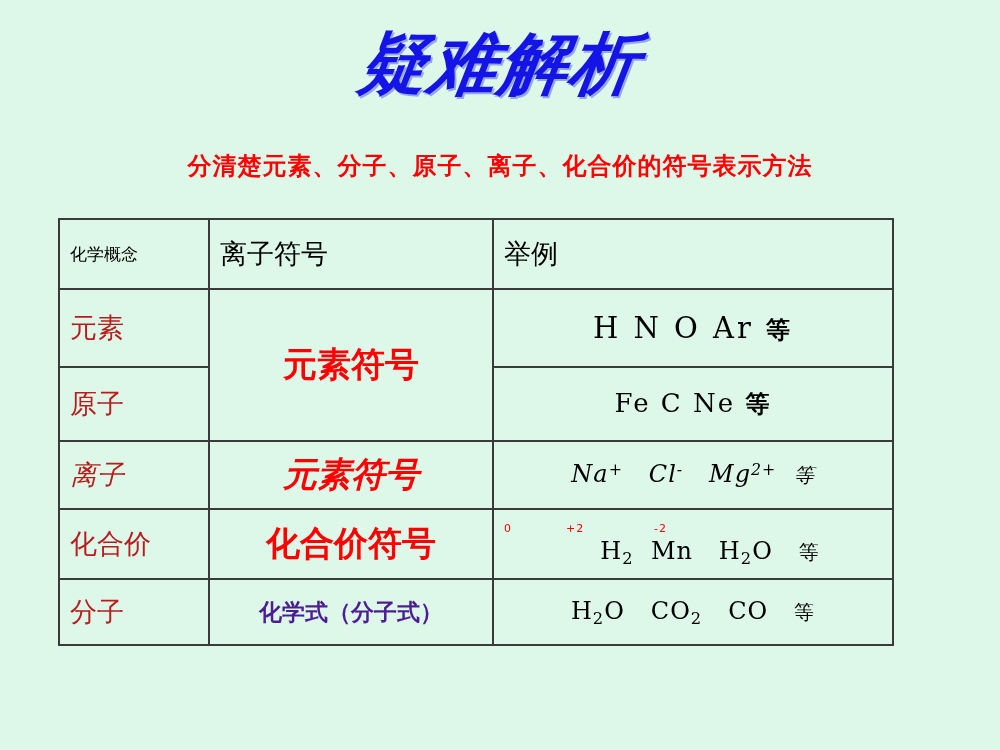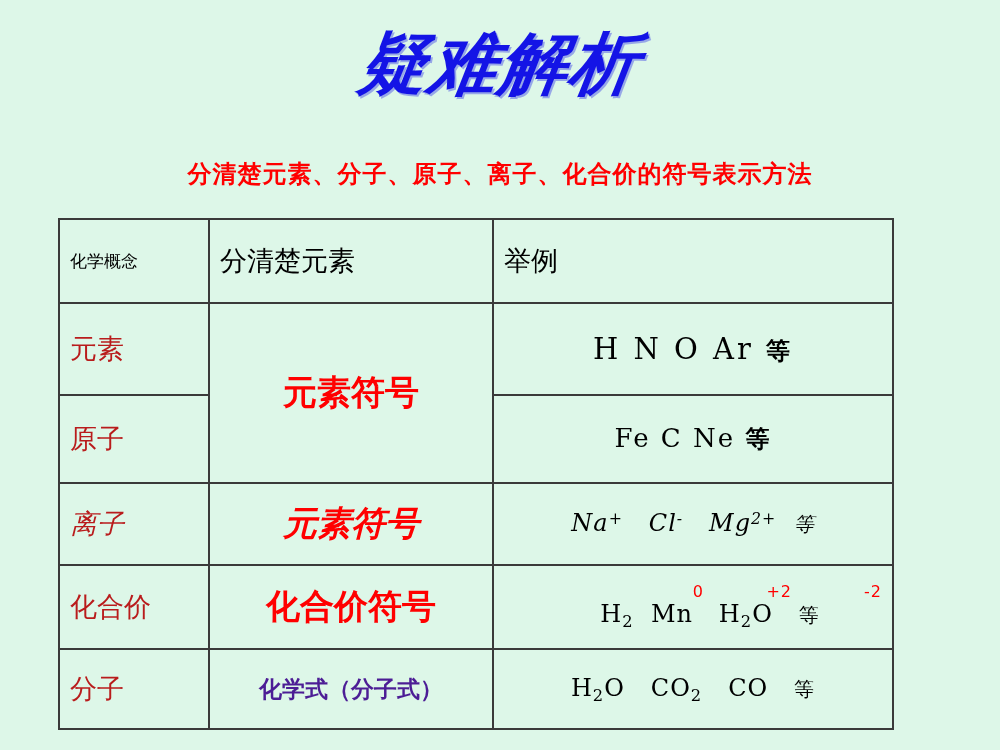--- a/index.html
+++ b/index.html
@@ -31,40 +31,40 @@
     font-weight: bold;
     font-style: italic;
     letter-spacing: 2px;
     line-height: 1.05;
     text-shadow: 2px 2px 0 rgba(20,20,230,0.35);
     transform: skewX(-8deg);
   }
   .subtitle {
     position: absolute;
     left: 0;
-    top: 158px;
+    top: 150px;
     width: 1000px;
     text-align: center;
     color: #ff0000;
     font-family: Liberation Mono, monospace;
     font-size: 24px;
     font-weight: bold;
     letter-spacing: 1px;
   }
   table.chem {
     position: absolute;
     left: 58px;
     top: 218px;
     width: 834px;
     border-collapse: collapse;
     table-layout: fixed;
   }
   table.chem td {
     border: 2px solid #3a3a3a;
-    padding: 10px 10px;
+    padding: 3px 10px;
     vertical-align: middle;
   }
   .col-a { width: 150px; }
   .col-b { width: 284px; }
   .col-c { width: 400px; }
 
   .hdr-small {
     font-size: 17px;
     color: #000;
     font-family: "DejaVu Sans", sans-serif;
@@ -100,24 +100,24 @@
     margin-left: 34px;
   }
   .ex-lg { font-size: 29px; letter-spacing: 3px; }
   .ex-md { font-size: 26px; letter-spacing: 2px; }
   .ex-sm { font-size: 24px; letter-spacing: 1px; }
   .deng { font-family: "DejaVu Sans", sans-serif; font-weight: bold; font-size: 24px; }
   .deng-sm { font-family: "DejaVu Sans", sans-serif; font-size: 20px; }
   sub { font-size: 0.68em; vertical-align: -0.28em; }
   sup { font-size: 0.66em; vertical-align: 0.45em; }
   .valence-row {
-    font-size: 16px;
+    font-size: 11px;
     color: #ff0000;
     font-family: "DejaVu Sans", sans-serif;
-    text-align: right;
+    text-align: left;
     letter-spacing: 1px;
     height: 17px;
     line-height: 17px;
   }
   .valence-row span { display: inline-block; }
   .v1 { width: 62px; }
   .v2 { width: 88px; }
   .v3 { width: 90px; }
   .row-h1 td { height: 62px; }
   .row-h2 td { height: 70px; }
@@ -137,21 +137,21 @@
 
   <table class="chem">
     <colgroup>
       <col class="col-a">
         <col class="col-b">
         <col class="col-c">
     </colgroup>
     <tbody>
       <tr class="row-h1">
         <td class="hdr-small">化学概念</td>
-        <td class="hdr-big">分清楚元素</td>
+        <td class="hdr-big">离子符号</td>
         <td class="hdr-big">举例</td>
       </tr>
 
       <tr class="row-h2">
         <td class="concept">元素</td>
         <td class="sym" rowspan="2">元素符号</td>
         <td class="ex ex-lg">
           <span>H  N  O  Ar</span>
           <span class="deng">等</span>
         </td>

